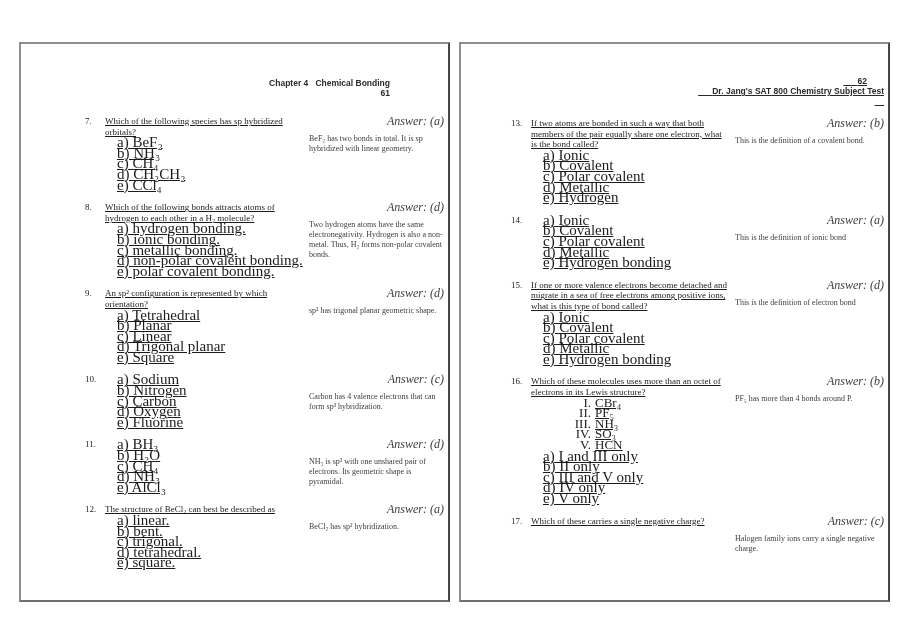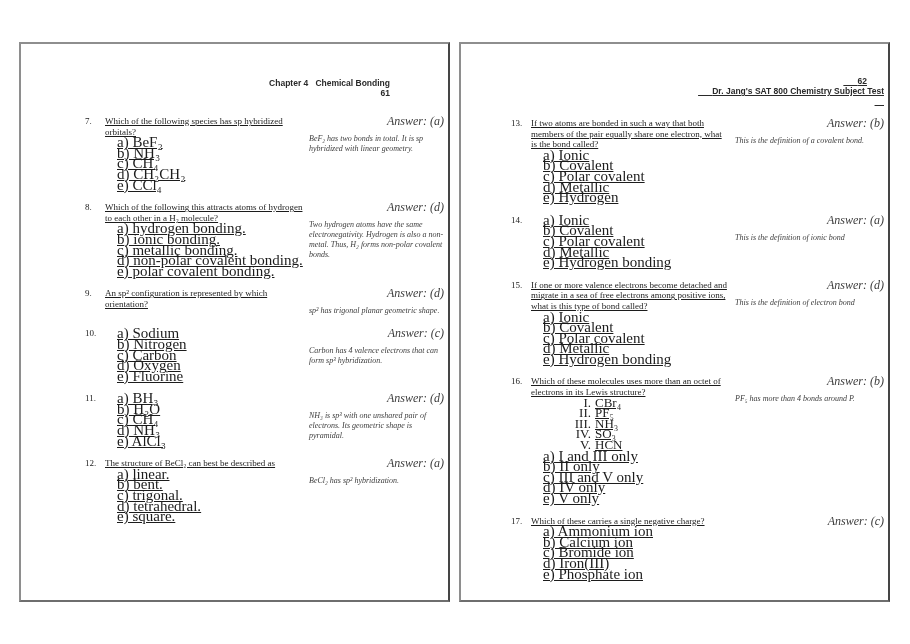--- a/index.html
+++ b/index.html
@@ -54,21 +54,20 @@
 
   .q-right { flex: 1; padding-left: 6px; }
   .answer-label {
     font-style: italic;
     font-size: 12px;
     line-height: 10px;
     color: #3c3c3c;
     text-align: right;
   }
   .answer-expl {
-    font-style: italic;
     font-size: 8px;
     line-height: 10px;
     color: #3c3c3c;
     margin-top: 8px;
     max-width: 142px;
   }
 </style>
 </head>
 <body>
 
@@ -99,21 +98,21 @@
           <div class="q-right">
             <div class="answer-label">Answer: (a)</div>
             <div class="answer-expl">BeF₂ has two bonds in total. It is sp hybridized with linear geometry.</div>
           </div>
         </div>
         <div class="question">
           <div class="q-left">
             <div class="q-row">
               <span class="q-num">8.</span>
               <div class="q-body">
-                <div class="q-text">Which of the following this attracts atoms of hydrogen to each other in a H₂ molecule?</div>
+                <div class="q-text">Which of the following bonds attracts atoms of hydrogen to each other in a H₂ molecule?</div>
                 <div class="q-options">
                   <div class="q-option">a) hydrogen bonding.</div>
                   <div class="q-option">b) ionic bonding.</div>
                   <div class="q-option">c) metallic bonding.</div>
                   <div class="q-option">d) non-polar covalent bonding.</div>
                   <div class="q-option">e) polar covalent bonding.</div>
                 </div>
               </div>
             </div>
           </div>
@@ -121,20 +120,27 @@
             <div class="answer-label">Answer: (d)</div>
             <div class="answer-expl">Two hydrogen atoms have the same electronegativity. Hydrogen is also a non-metal. Thus, H₂ forms non-polar covalent bonds.</div>
           </div>
         </div>
         <div class="question">
           <div class="q-left">
             <div class="q-row">
               <span class="q-num">9.</span>
               <div class="q-body">
                 <div class="q-text">An sp² configuration is represented by which orientation?</div>
+                <div class="q-options">
+                  <div class="q-option">a) Tetrahedral</div>
+                  <div class="q-option">b) Planar</div>
+                  <div class="q-option">c) Linear</div>
+                  <div class="q-option">d) Trigonal planar</div>
+                  <div class="q-option">e) Square</div>
+                </div>
               </div>
             </div>
           </div>
           <div class="q-right">
             <div class="answer-label">Answer: (d)</div>
             <div class="answer-expl">sp² has trigonal planar geometric shape.</div>
           </div>
         </div>
         <div class="question">
           <div class="q-left">
@@ -295,30 +301,24 @@
             <div class="answer-label">Answer: (b)</div>
             <div class="answer-expl">PF₅ has more than 4 bonds around P.</div>
           </div>
         </div>
         <div class="question">
           <div class="q-left">
             <div class="q-row">
               <span class="q-num">17.</span>
               <div class="q-body">
                 <div class="q-text">Which of these carries a single negative charge?</div>
-                <div class="q-options">
-                  <div class="q-option">a) Ammonium ion</div>
-                  <div class="q-option">b) Calcium ion</div>
-                  <div class="q-option">c) Bromide ion</div>
-                  <div class="q-option">d) Iron(III)</div>
-                  <div class="q-option">e) Phosphate ion</div>
-                </div>
               </div>
             </div>
           </div>
           <div class="q-right">
             <div class="answer-label">Answer: (c)</div>
+            <div class="answer-expl">Halogen family ions carry a single negative charge.</div>
           </div>
         </div>
       </div>
   </div>
 
 </div>
 
 </body></html>

